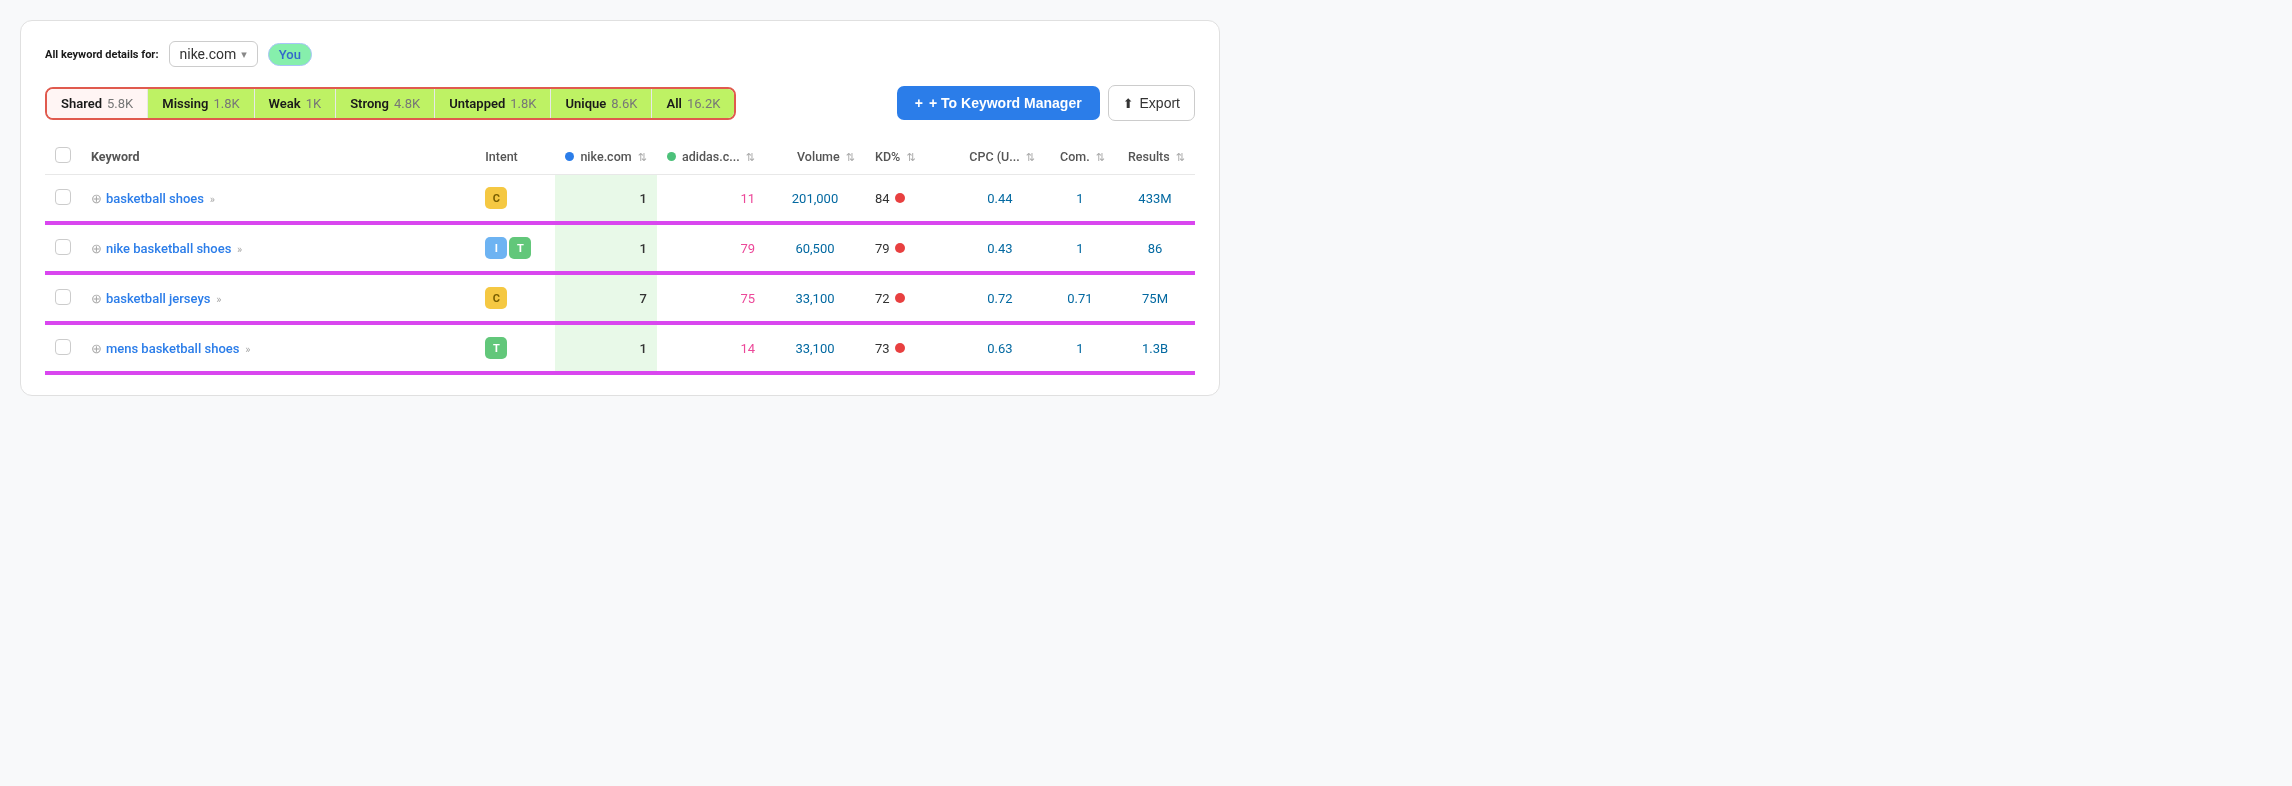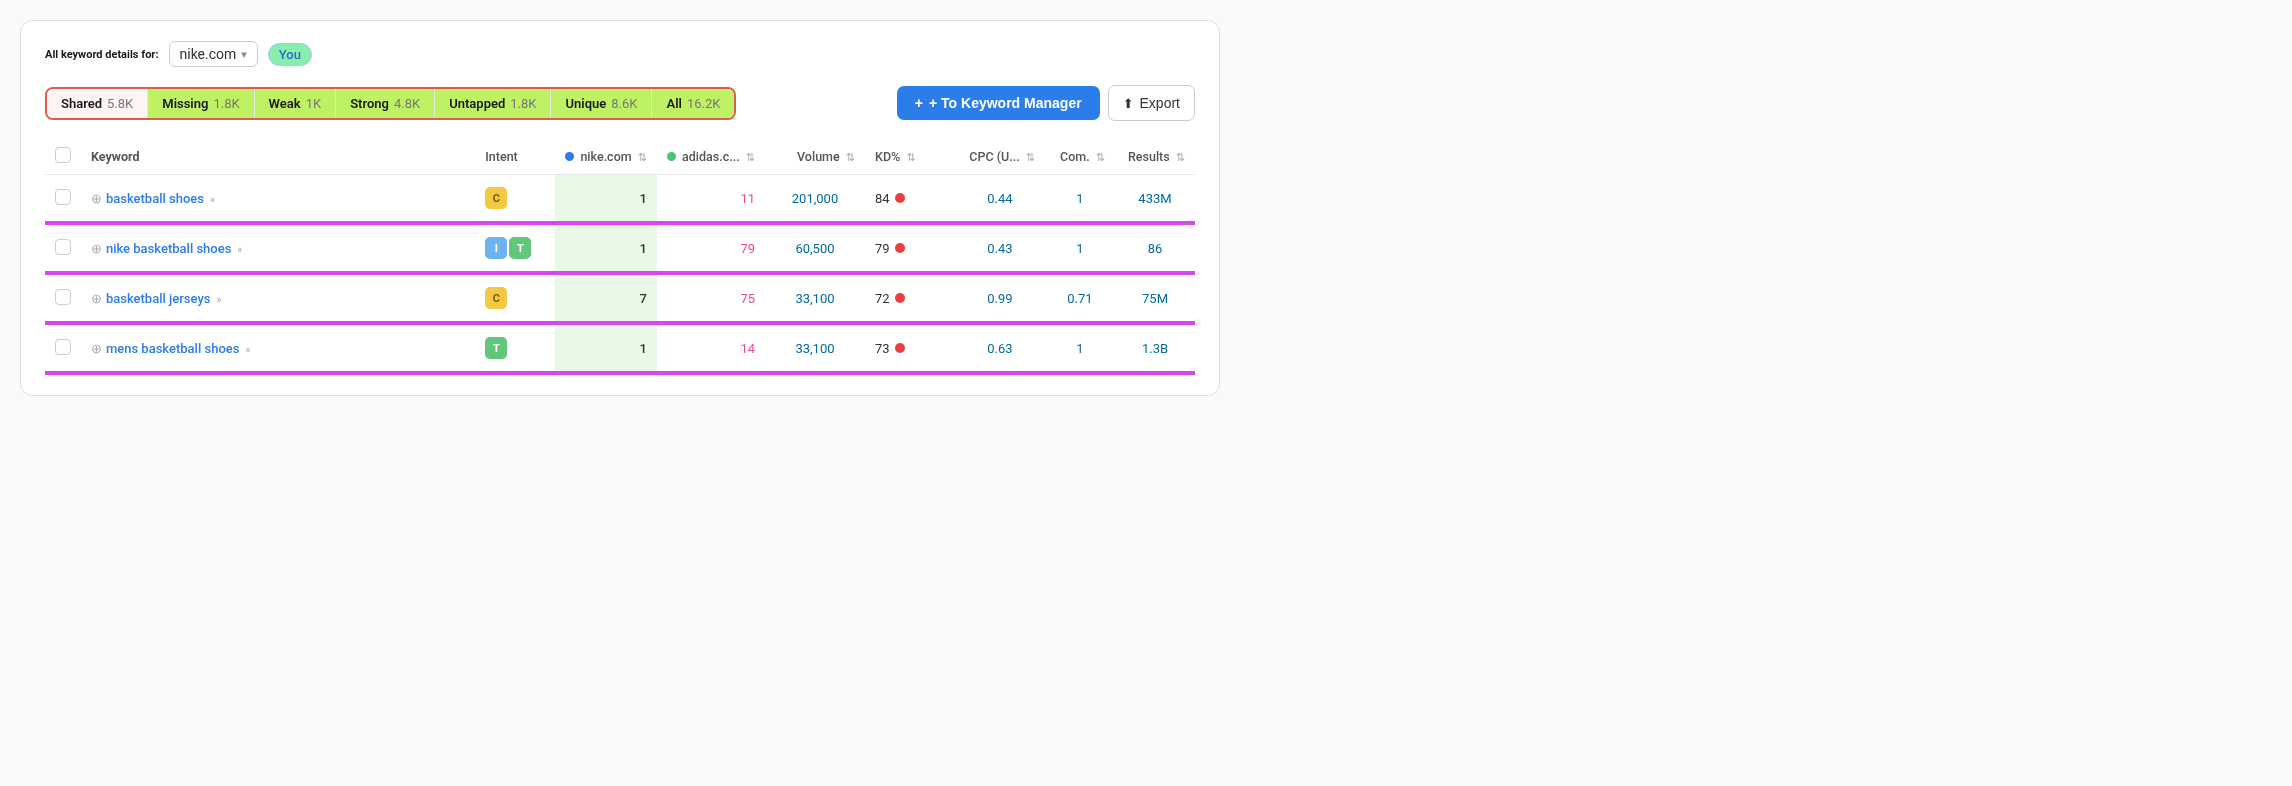--- a/index.html
+++ b/index.html
@@ -370,21 +370,21 @@
           <td><span class="intent-badge intent-c">C</span></td>
           <td class="nike-col" style="background: rgb(232, 249, 232);">7</td>
           <td class="adidas-col">75</td>
           <td class="num-col">33,100</td>
           <td>
             <div class="kd-cell">
               <span>72</span>
               <span class="kd-dot dot-red"></span>
             </div>
           </td>
-          <td class="num-col">0.99</td>
+          <td class="num-col">0.72</td>
           <td class="num-col">0.71</td>
           <td class="num-col">75M</td>
         </tr>
         <tr>
           <td class="checkbox-cell"><span class="col-checkbox"></span></td>
           <td><span class="expand-icon">⊕</span><a class="keyword-link">mens basketball shoes</a><span class="arrows"> »</span></td>
           <td><span class="intent-badge intent-t">T</span></td>
           <td class="nike-col" style="background: rgb(232, 249, 232);">1</td>
           <td class="adidas-col">14</td>
           <td class="num-col">33,100</td>

